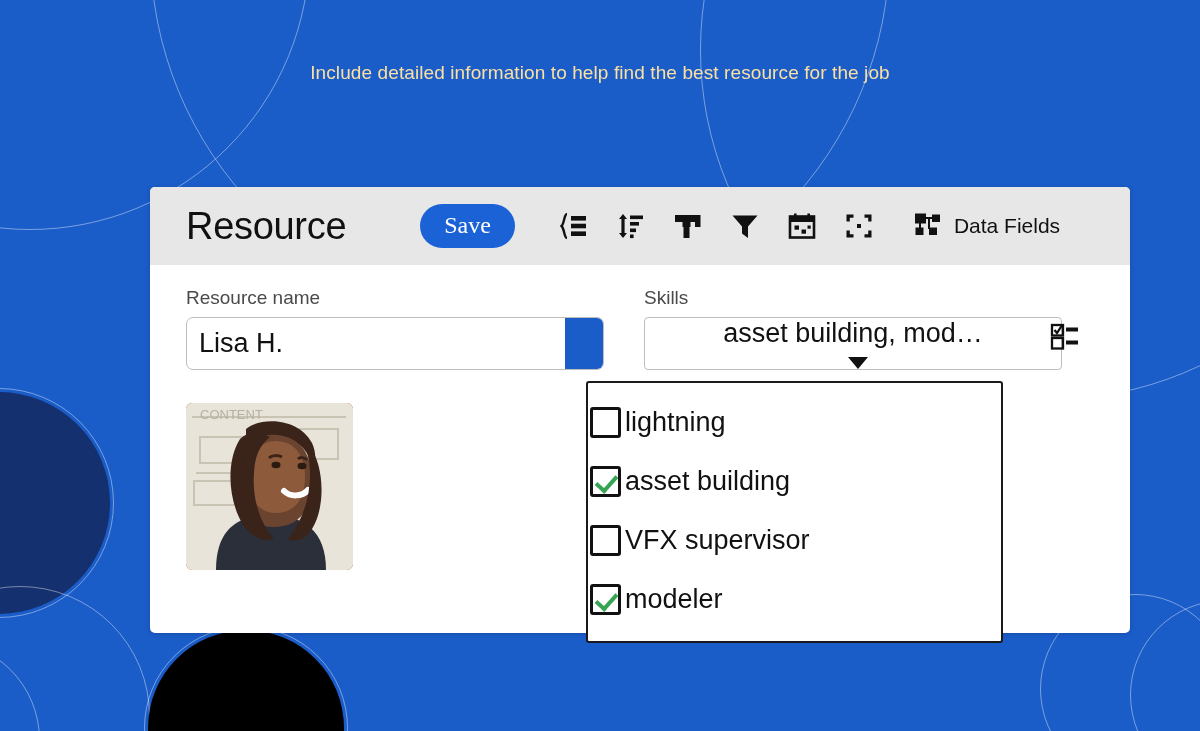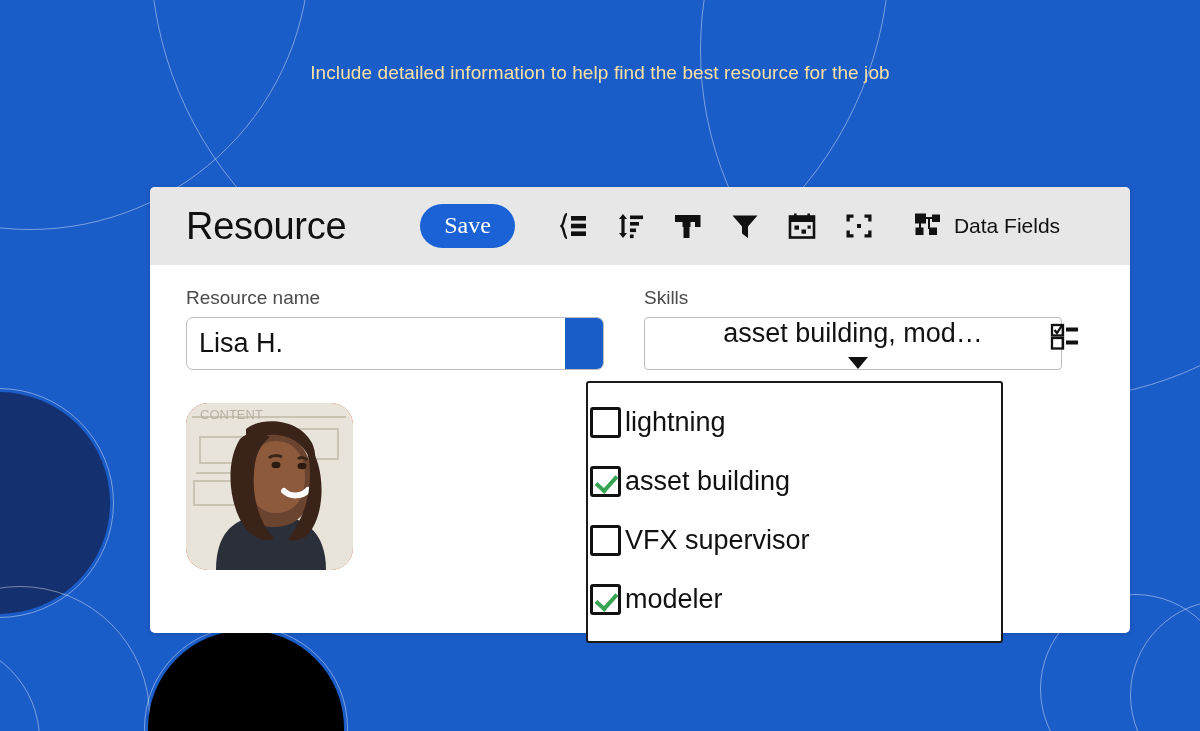--- a/index.html
+++ b/index.html
@@ -227,21 +227,21 @@
   .opt-label {
     font-size: 27px;
     color: #111;
   }
 
   
   #photo {
     position: absolute;
     left: 36px; top: 138px;
     width: 167px; height: 167px;
-    border-radius: 22px;
+    border-radius: 6px;
     overflow: hidden;
     background: #c2410c;
   }
   #photo svg { display: block; }
 </style>
 </head>
 <body>
 
 <div id="stage">
 

